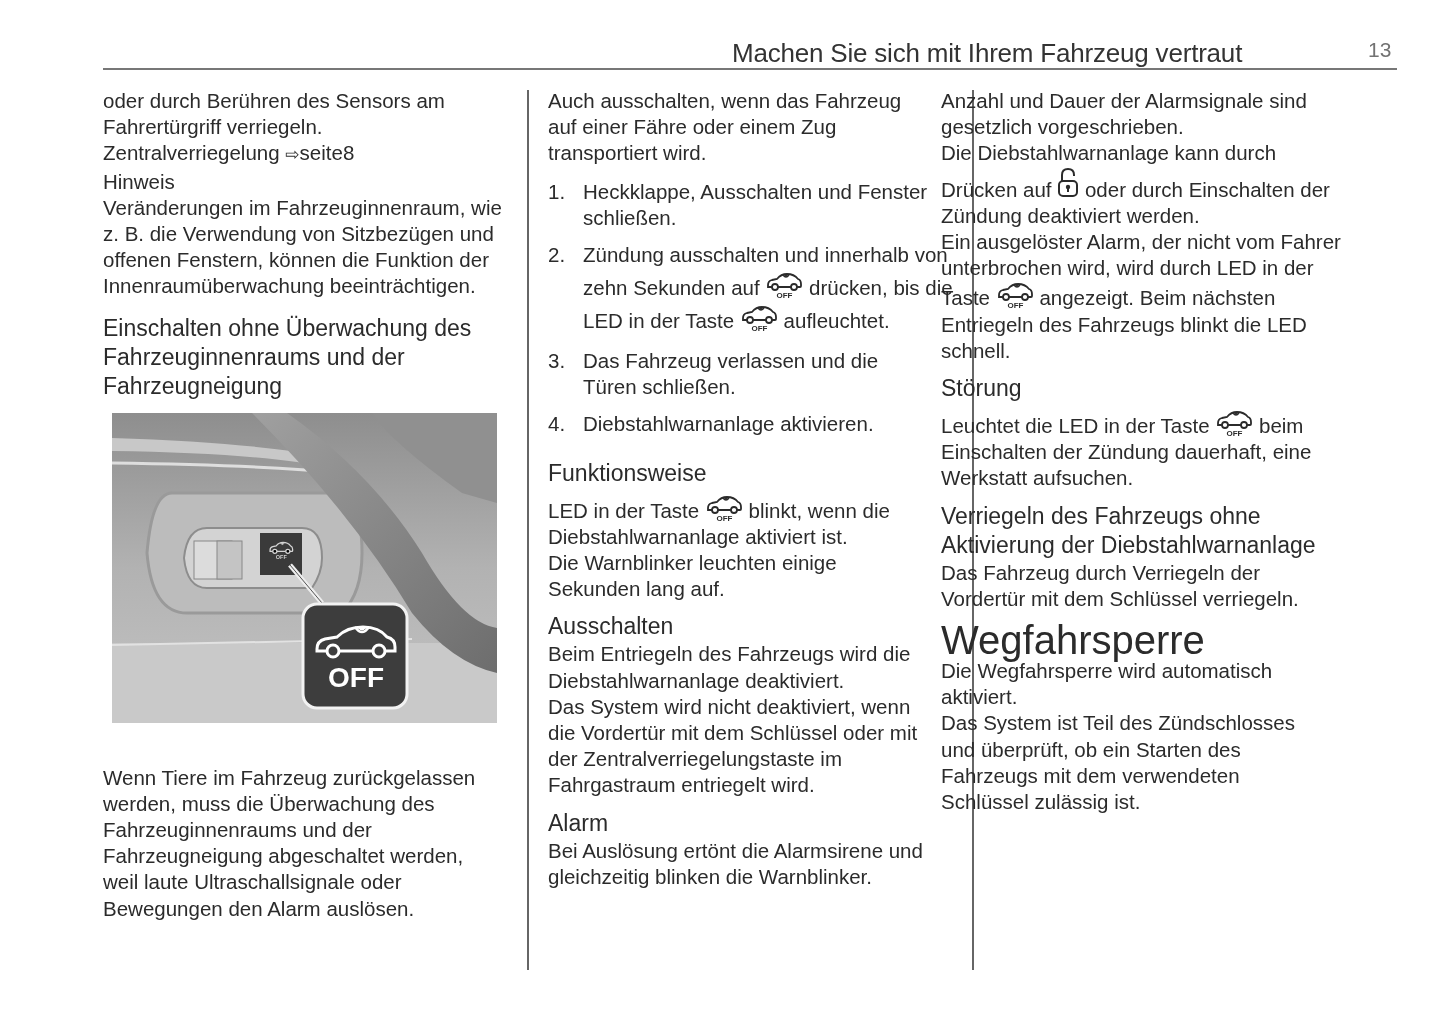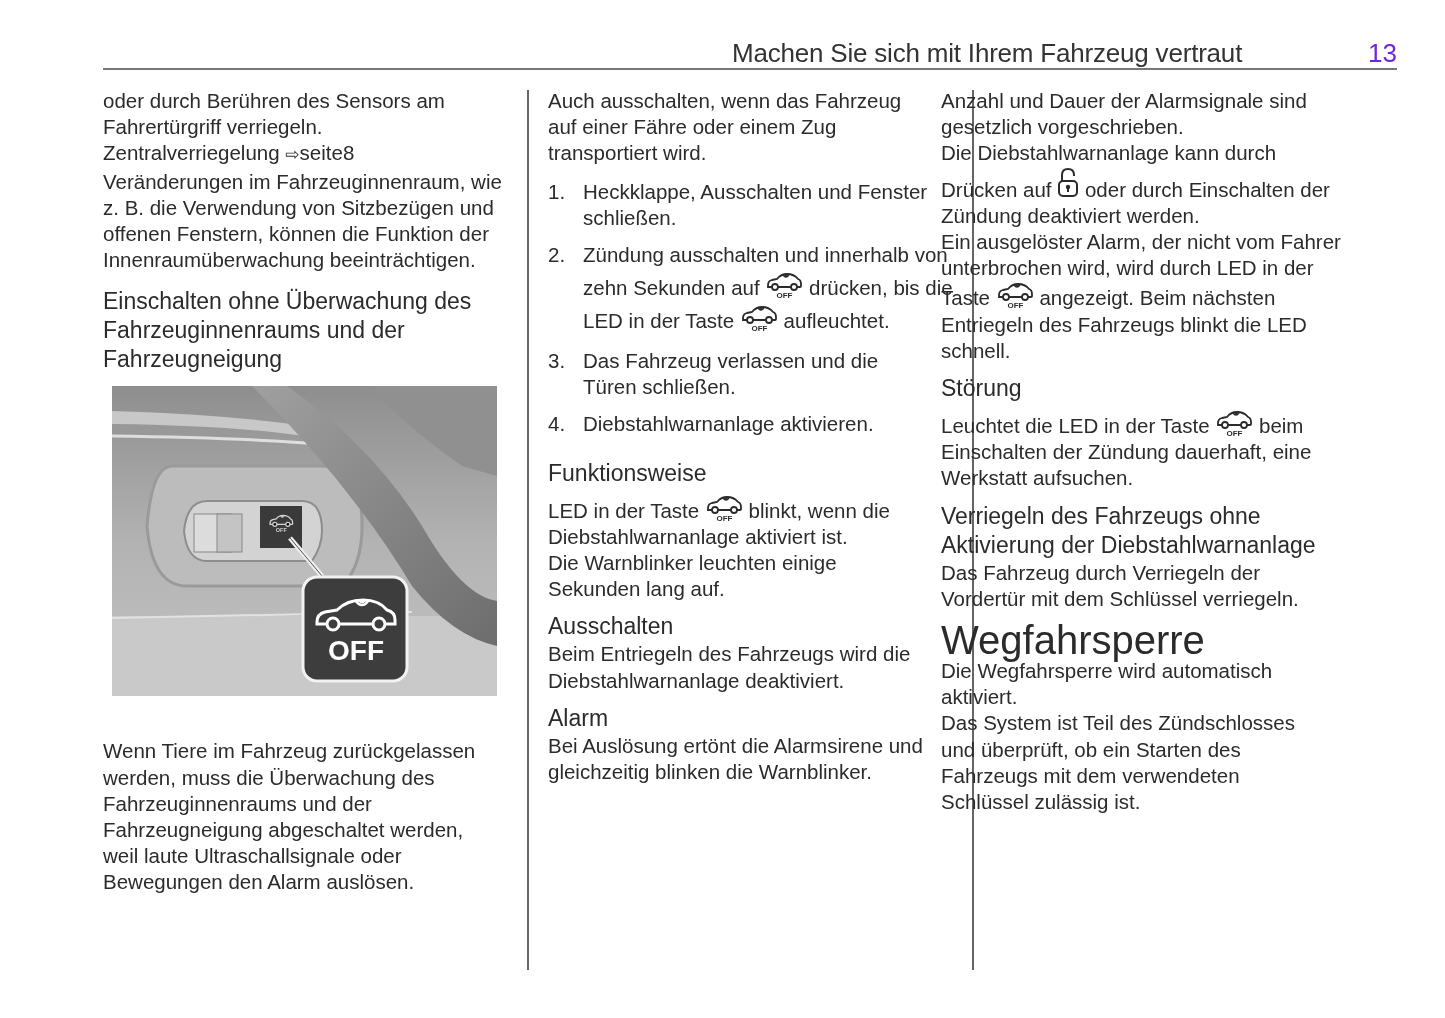--- a/index.html
+++ b/index.html
@@ -6,21 +6,21 @@
   body {
     width: 1445px; height: 1018px; position: relative; overflow: hidden;
     font-family: "Liberation Sans", sans-serif; color: #2b2b2b;
   }
   .header-title {
     position: absolute; left: 732px; top: 38px;
     font-size: 26px; color: #333; letter-spacing: -0.2px;
   }
   .page-num {
     position: absolute; left: 1368px; top: 38px;
-    font-size: 26px; color: #6d28d9;
+    font-size: 21px; color: #737373;
   }
   .header-rule {
     position: absolute; left: 103px; top: 68px; width: 1294px; height: 2px; background: #777;
   }
   .col-divider { position: absolute; top: 90px; height: 880px; width: 2px; background: #666; }
   .col { position: absolute; top: 88px; font-size: 20.5px; line-height: 26.2px; color: #2b2b2b; }
   .col p { margin: 0; }
   .col h3 { margin: 0; font-weight: normal; font-size: 23px; line-height: 29px; color: #2b2b2b; }
   .col h2 { margin: 0; font-weight: normal; font-size: 40px; line-height: 36px; color: #2b2b2b; }
   .col .hinweis { font-weight: normal; }
@@ -68,20 +68,21 @@
 
 <div class="col col1">
   <p>
     <span>oder durch Berühren des Sensors am</span><br>
     <span>Fahrertürgriff verriegeln.</span>
   </p>
   <p>
     <span>Zentralverriegelung</span>
     <span style="font-size:17px">⇨</span><span>seite8</span>
   </p>
+  <p class="hinweis">Hinweis</p>
   <p style="width:400px">Veränderungen im Fahrzeuginnenraum, wie z. B. die Verwendung von Sitzbezügen und offenen Fenstern, können die Funktion der Innenraumüberwachung beeinträchtigen.</p>
   <div class="spacer-m"></div>
   <h3 style="width:380px">Einschalten ohne Überwachung des Fahrzeuginnenraums und der Fahrzeugneigung</h3>
 
   <div class="figure">
     <svg width="385" height="310" viewBox="0 0 385 310">
       <defs>
         <linearGradient id="bg" x1="0" y1="0" x2="0" y2="1">
           <stop offset="0" stop-color="#8e8e8e"></stop>
           <stop offset="0.5" stop-color="#b2b2b2"></stop>
@@ -160,20 +161,21 @@
     <span>LED in der Taste</span>
     <svg class="icon-inline">
         <use href="#car-off"></use>
       </svg>
     <span>blinkt, wenn die Diebstahlwarnanlage aktiviert ist.</span>
   </p>
   <p style="width:320px">Die Warnblinker leuchten einige Sekunden lang auf.</p>
   <div class="spacer-s"></div>
   <h3>Ausschalten</h3>
   <p style="width:395px">Beim Entriegeln des Fahrzeugs wird die Diebstahlwarnanlage deaktiviert.</p>
+  <p style="width:395px">Das System wird nicht deaktiviert, wenn die Vordertür mit dem Schlüssel oder mit der Zentralverriegelungstaste im Fahrgastraum entriegelt wird.</p>
   <div class="spacer-s"></div>
   <h3>Alarm</h3>
   <p style="width:400px">Bei Auslösung ertönt die Alarmsirene und gleichzeitig blinken die Warnblinker.</p>
 </div>
 
 <div class="col col3">
   <p style="width:405px">Anzahl und Dauer der Alarmsignale sind gesetzlich vorgeschrieben.</p>
   <p style="width:390px">
     <span>Die Diebstahlwarnanlage kann durch Drücken auf</span>
     <svg class="icon-lock" viewBox="0 0 22 32">

